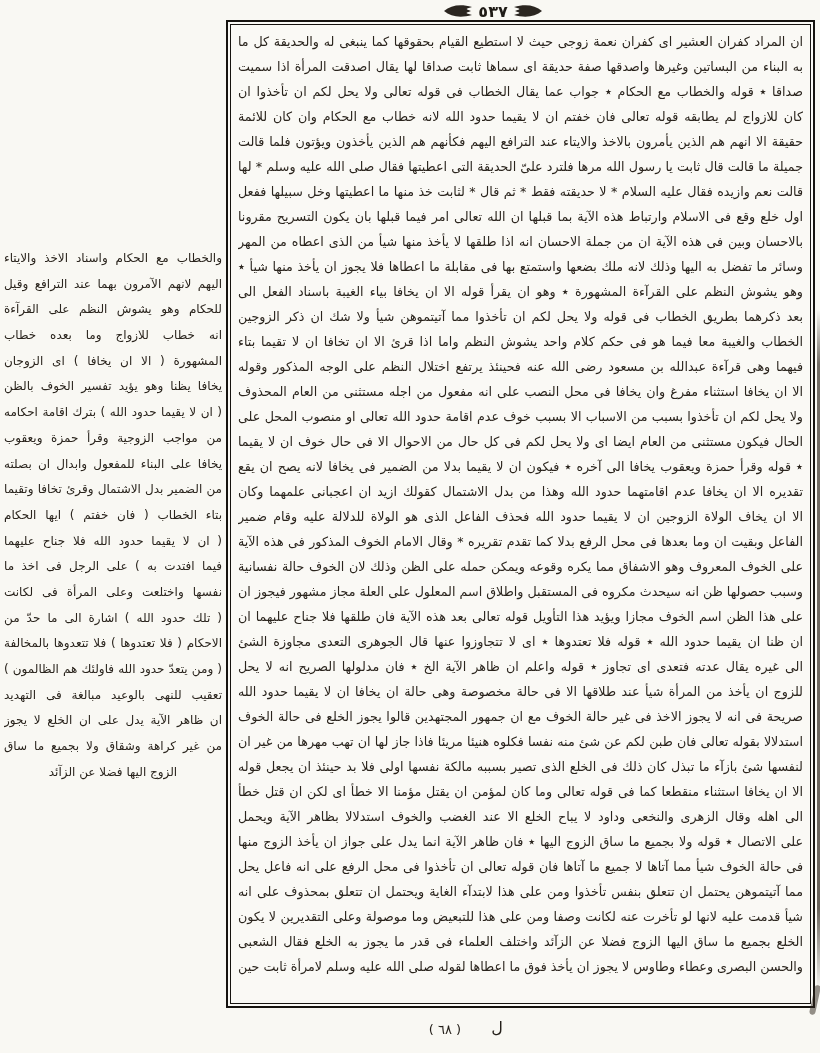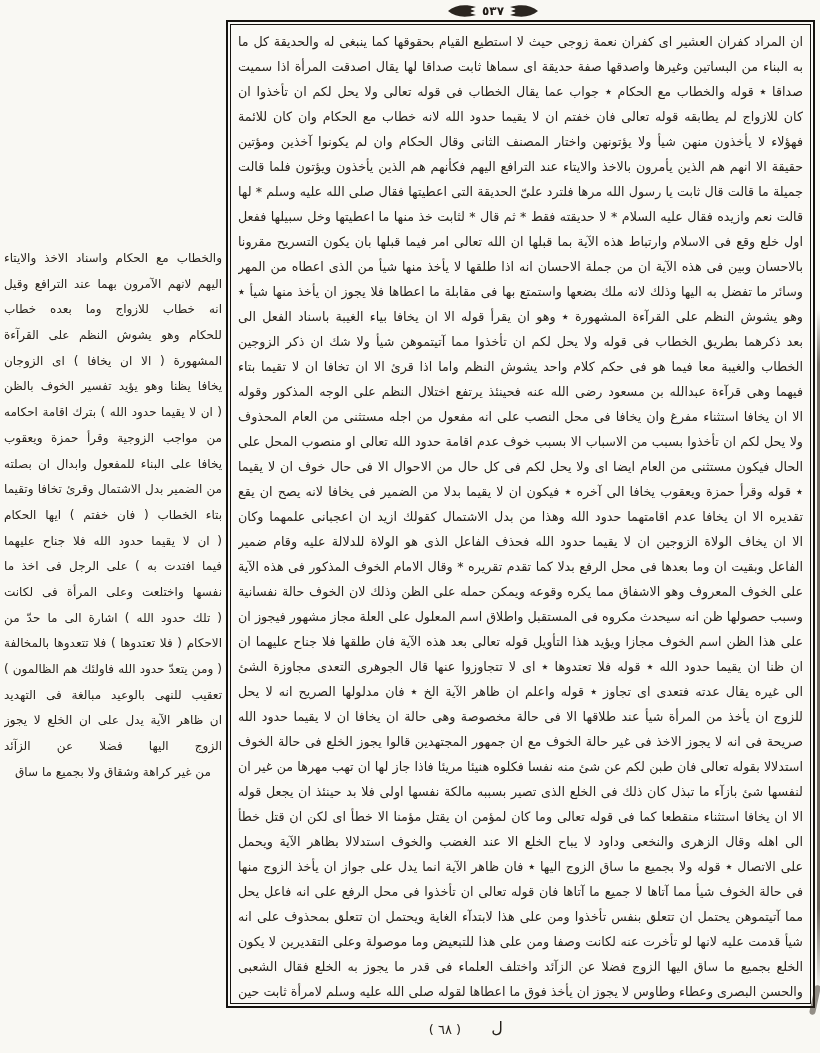--- a/index.html
+++ b/index.html
@@ -11,21 +11,21 @@
     overflow:hidden;
   }
   .page{position:relative;width:820px;height:1053px;background:#f9f8f3;}
 
   
   .header{
     position:absolute;top:0;left:408px;width:170px;height:22px;
     display:flex;align-items:center;justify-content:center;gap:5px;
     direction:rtl;
   }
-  .pagenum{font-size:12px;font-weight:bold;letter-spacing:1px;color:#1f1b16;}
+  .pagenum{font-size:16px;font-weight:bold;letter-spacing:1px;color:#1f1b16;}
   .orn{display:inline-block;line-height:0;}
   .orn.flip{transform:scaleX(-1);}
 
   
   .frame{
     position:absolute;left:226px;top:20px;width:589px;height:988px;
     border:2.5px solid #16130f;
     box-sizing:border-box;
     padding:2px;
     background:#faf9f5;
@@ -100,49 +100,48 @@
       <svg width="30" height="16" viewBox="0 0 30 16">
           <path d="M29 8 C22 2 12 1 1 4 C8 6 8 6 2 8 C8 10 8 10 1 12 C12 15 22 14 29 8 Z" fill="#2b2620"></path>
         </svg>
     </span>
   </div>
 
   <div class="margin-note" lang="ar">
 
   <div class="mline">والخطاب مع الحكام واسناد الاخذ والايتاء</div>
       <div class="mline">اليهم لانهم الآمرون بهما عند الترافع وقيل</div>
+      <div class="mline">للحكام وهو يشوش النظم على القرآءة</div>
       <div class="mline">انه خطاب للازواج وما بعده خطاب</div>
-      <div class="mline">للحكام وهو يشوش النظم على القرآءة</div>
       <div class="mline">المشهورة ( الا ان يخافا ) اى الزوجان</div>
       <div class="mline">يخافا يظنا وهو يؤيد تفسير الخوف بالظن</div>
       <div class="mline">( ان لا يقيما حدود الله ) بترك اقامة احكامه</div>
       <div class="mline">من مواجب الزوجية وقرأ حمزة ويعقوب</div>
       <div class="mline">يخافا على البناء للمفعول وابدال ان بصلته</div>
       <div class="mline">من الضمير بدل الاشتمال وقرئ تخافا وتقيما</div>
       <div class="mline">بتاء الخطاب ( فان خفتم ) ايها الحكام</div>
       <div class="mline">( ان لا يقيما حدود الله فلا جناح عليهما</div>
       <div class="mline">فيما افتدت به ) على الرجل فى اخذ ما افتدت به</div>
       <div class="mline">نفسها واختلعت وعلى المرأة فى لكانت</div>
       <div class="mline">( تلك حدود الله ) اشارة الى ما حدّ من</div>
       <div class="mline">الاحكام ( فلا تعتدوها ) فلا تتعدوها بالمخالفة</div>
       <div class="mline">( ومن يتعدّ حدود الله فاولئك هم الظالمون )</div>
       <div class="mline">تعقيب للنهى بالوعيد مبالغة فى التهديد واعلم</div>
       <div class="mline">ان ظاهر الآية يدل على ان الخلع لا يجوز</div>
+      <div class="mline">من غير كراهة وشقاق ولا بجميع ما ساق</div>
       <div class="mline">الزوج اليها فضلا عن الزآئد</div>
-      <div class="mline">من غير كراهة وشقاق ولا بجميع ما ساق</div>
     </div>
 
   <div class="frame">
     <div class="frame-inner" lang="ar">
 
     <div class="tline">ان المراد كفران العشير اى كفران نعمة زوجى حيث لا استطيع القيام بحقوقها كما ينبغى له والحديقة كل ما احاط</div>
         <div class="tline">به البناء من البساتين وغيرها واصدقها صفة حديقة اى سماها ثابت صداقا لها يقال اصدقت المرأة اذا سميت لها</div>
         <div class="tline">صداقا ٭ قوله والخطاب مع الحكام ٭ جواب عما يقال الخطاب فى قوله تعالى ولا يحل لكم ان تأخذوا ان</div>
         <div class="tline">كان للازواج لم يطابقه قوله تعالى فان خفتم ان لا يقيما حدود الله لانه خطاب مع الحكام وان كان للائمة والحكام</div>
-        <div class="tline">فهؤلاء لا يأخذون منهن شيأ ولا يؤتونهن واختار المصنف الثانى وقال الحكام وان لم يكونوا آخذين ومؤتين</div>
         <div class="tline">حقيقة الا انهم هم الذين يأمرون بالاخذ والايتاء عند الترافع اليهم فكأنهم هم الذين يأخذون ويؤتون فلما قالت</div>
         <div class="tline">جميلة ما قالت قال ثابت يا رسول الله مرها فلترد علىّ الحديقة التى اعطيتها فقال صلى الله عليه وسلم * لها ما تقولين *</div>
         <div class="tline">قالت نعم وازيده فقال عليه السلام * لا حديقته فقط * ثم قال * لثابت خذ منها ما اعطيتها وخل سبيلها ففعل وكان ذلك</div>
         <div class="tline">اول خلع وقع فى الاسلام وارتباط هذه الآية بما قبلها ان الله تعالى امر فيما قبلها بان يكون التسريح مقرونا</div>
         <div class="tline">بالاحسان وبين فى هذه الآية ان من جملة الاحسان انه اذا طلقها لا يأخذ منها شيأ من الذى اعطاه من المهر</div>
         <div class="tline">وسائر ما تفضل به اليها وذلك لانه ملك بضعها واستمتع بها فى مقابلة ما اعطاها فلا يجوز ان يأخذ منها شيأ ٭ قوله</div>
         <div class="tline">وهو يشوش النظم على القرآءة المشهورة ٭ وهو ان يقرأ قوله الا ان يخافا بياء الغيبة باسناد الفعل الى الزوجين</div>
         <div class="tline">بعد ذكرهما بطريق الخطاب فى قوله ولا يحل لكم ان تأخذوا مما آتيتموهن شيأ ولا شك ان ذكر الزوجين بطريق</div>
         <div class="tline">الخطاب والغيبة معا فيما هو فى حكم كلام واحد يشوش النظم واما اذا قرئ الا ان تخافا ان لا تقيما بتاء الخطاب</div>
         <div class="tline">فيهما وهى قرآءة عبدالله بن مسعود رضى الله عنه فحينئذ يرتفع اختلال النظم على الوجه المذكور وقوله تعالى</div>

